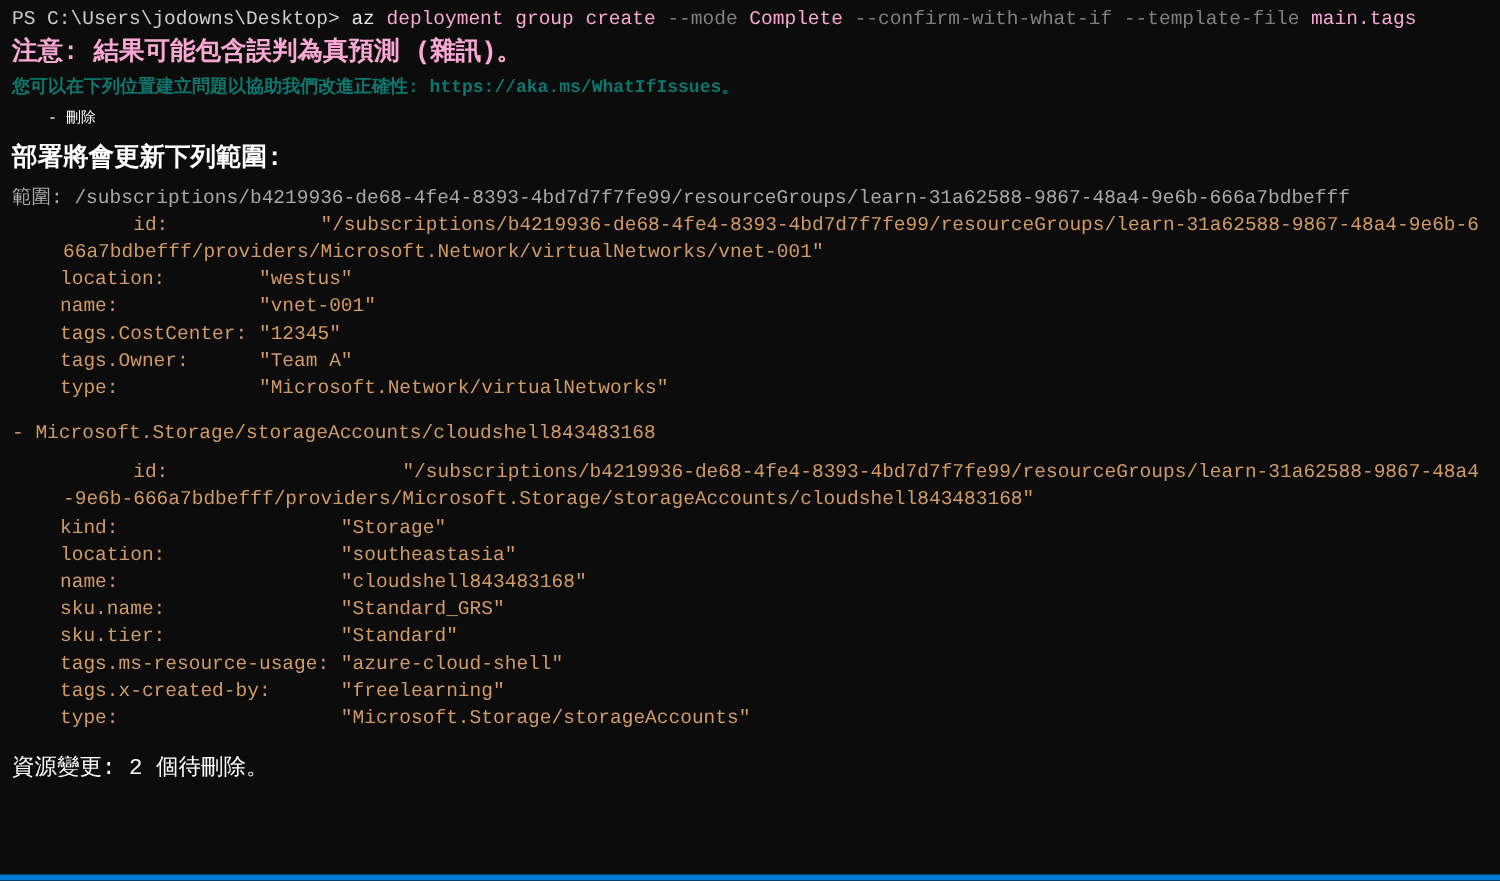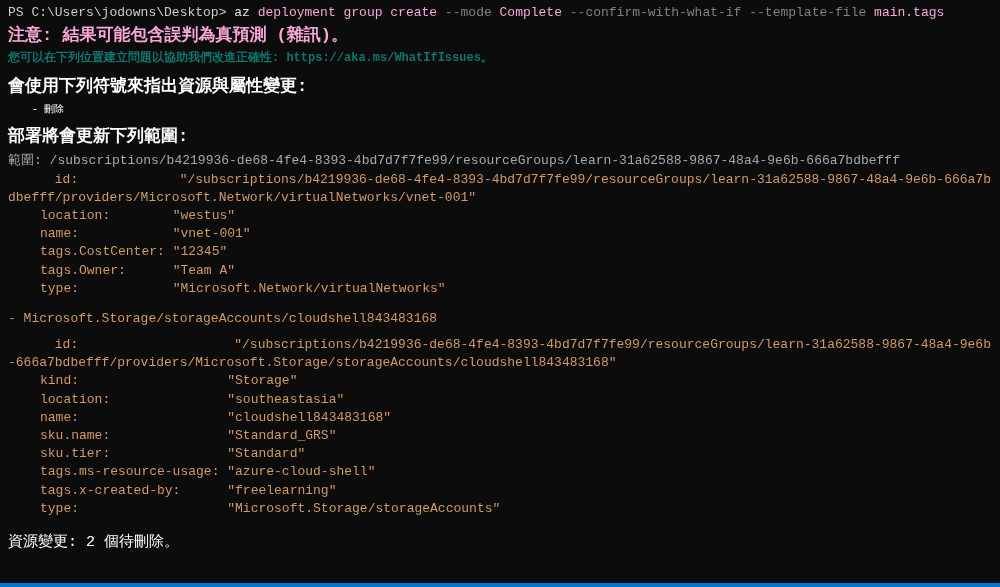--- a/index.html
+++ b/index.html
@@ -54,20 +54,21 @@
     .prop-line {
       margin-left: 32px;
       white-space: pre;
     }
     .prop-key { color: #d19a66; }
     .prop-value { color: #d19a66; }
     .wrap-line {
       color: #d19a66;
       white-space: pre-wrap;
       word-break: break-all;
+      margin-left: 34px;
     }
     .summary {
       color: #ffffff;
       font-size: 15px;
       margin-top: 14px;
     }
     .taskbar {
       position: fixed;
       bottom: 0;
       left: 0;
@@ -88,21 +89,20 @@
     <span class="cmd-param">--mode</span>
     <span class="cmd-white">Complete</span>
     <span class="cmd-param">--confirm-with-what-if</span>
     <span class="cmd-param">--template-file</span>
     <span class="cmd-white">main.tags</span>
   </div>
 
   <div class="note-heading">注意: 結果可能包含誤判為真預測 (雜訊)。</div>
   <div class="info-line">您可以在下列位置建立問題以協助我們改進正確性: https://aka.ms/WhatIfIssues。</div>
 
-  <div class="section-heading">會使用下列符號來指出資源與屬性變更:</div>
   <div class="delete-label">- 刪除</div>
 
   <div class="section-heading">部署將會更新下列範圍:</div>
   <div class="scope-line">範圍: /subscriptions/b4219936-de68-4fe4-8393-4bd7d7f7fe99/resourceGroups/learn-31a62588-9867-48a4-9e6b-666a7bdbefff</div>
 
   <div class="wrap-line"><span>      id:             </span><span>"/subscriptions/b4219936-de68-4fe4-8393-4bd7d7f7fe99/resourceGroups/learn-31a62588-9867-48a4-9e6b-666a7bdbefff/providers/Microsoft.Network/virtualNetworks/vnet-001"</span></div>
   <div id="res1-props">
       <div class="prop-line"><span class="prop-key">location:        </span><span class="prop-value">"westus"</span></div>
       <div class="prop-line"><span class="prop-key">name:            </span><span class="prop-value">"vnet-001"</span></div>
       <div class="prop-line"><span class="prop-key">tags.CostCenter: </span><span class="prop-value">"12345"</span></div>

